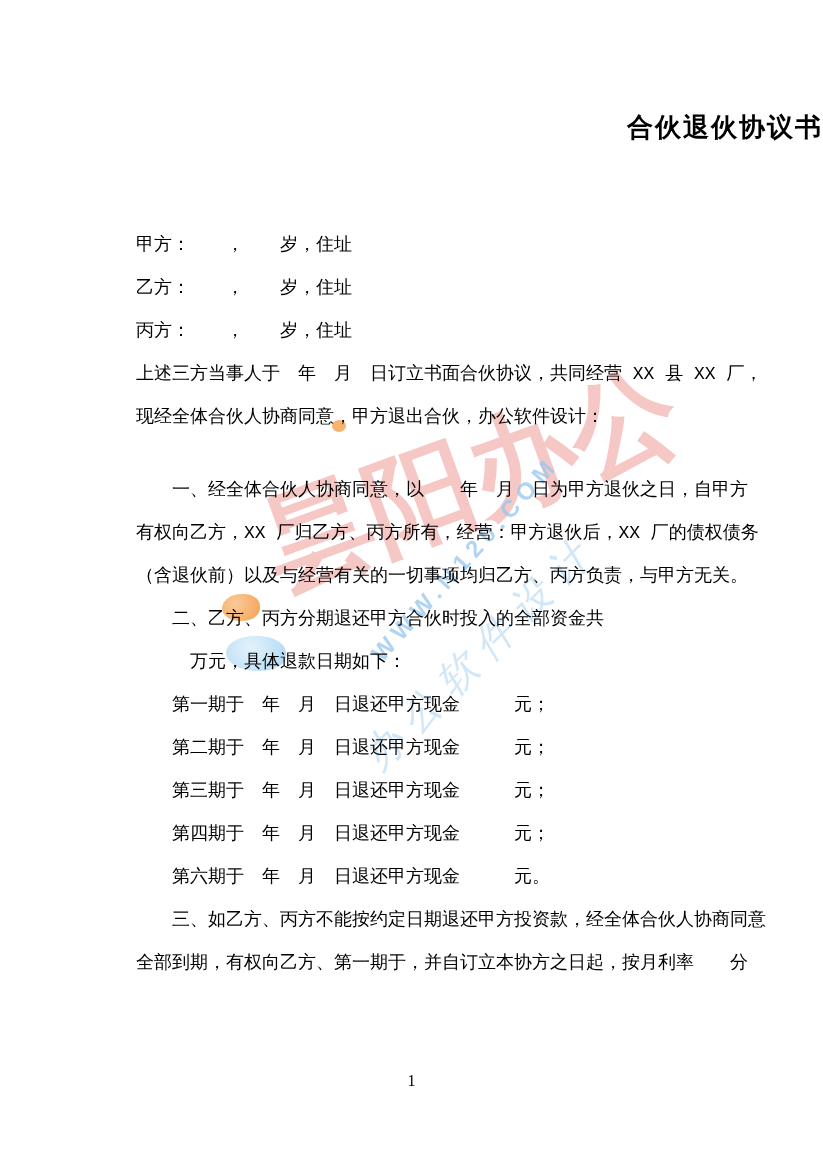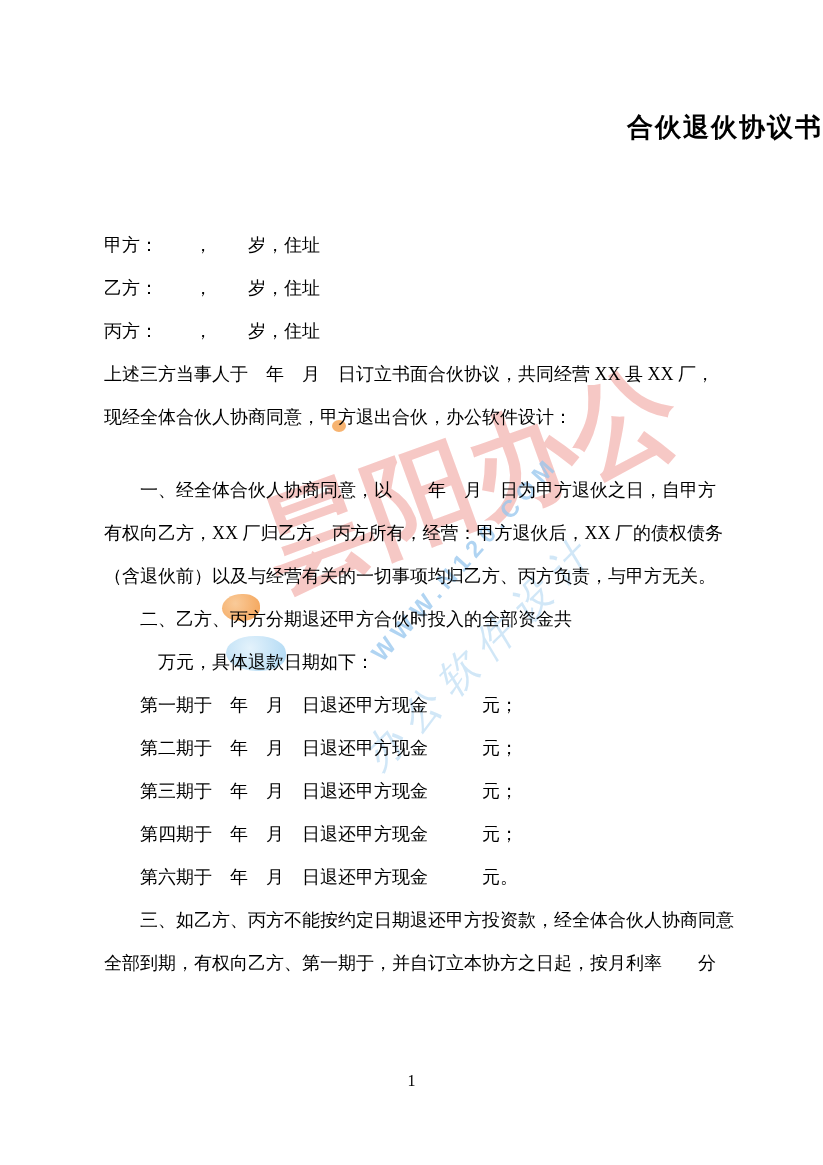--- a/index.html
+++ b/index.html
@@ -55,21 +55,21 @@
     background:#f5a04c; opacity:0.8;
   }
 
   
   .doc-title {
     position:absolute; left:0; top:110px; width:100%; z-index:2;
     text-align:right;
     font-size:26px; font-weight:bold; letter-spacing:2px;
   }
   .content {
-    position:absolute; left:104px; top:224px; width:620px; z-index:2;
+    position:absolute; left:136px; top:224px; width:620px; z-index:2;font-family:Liberation Mono, monospace;
   }
   .line {
     height:43px; line-height:43px;
     font-size:18px;
     white-space:pre;
   }
   .line.blank { height:30px; }
   .page-number {
     position:absolute; left:0; top:1072px; width:100%; z-index:2;
     text-align:center; font-size:16px;

